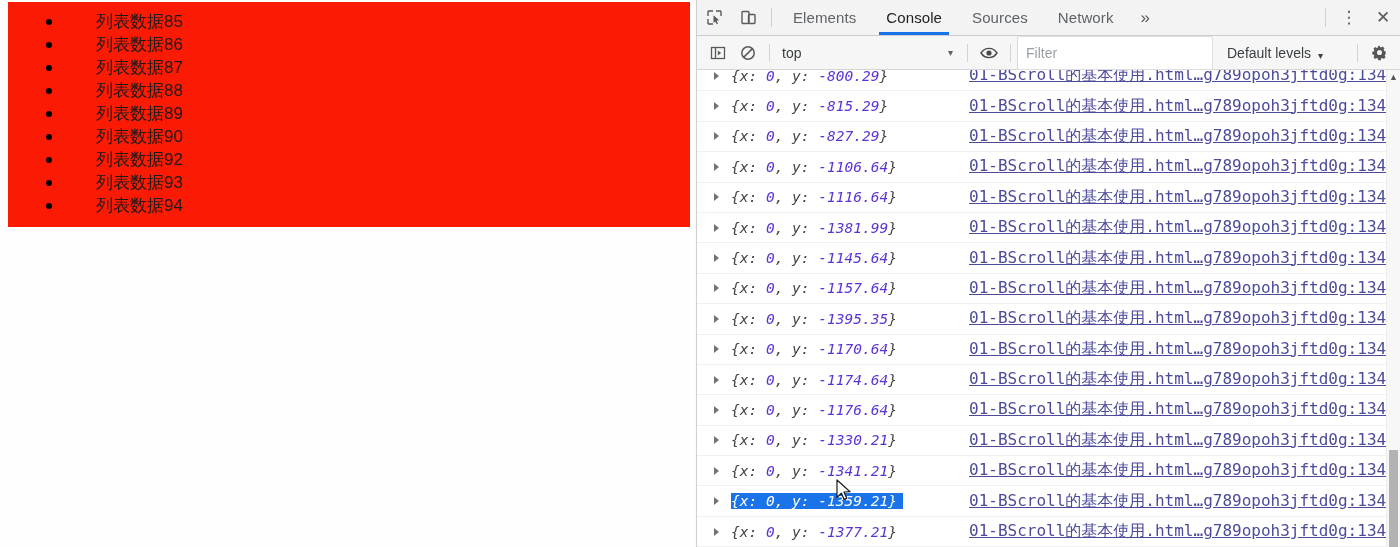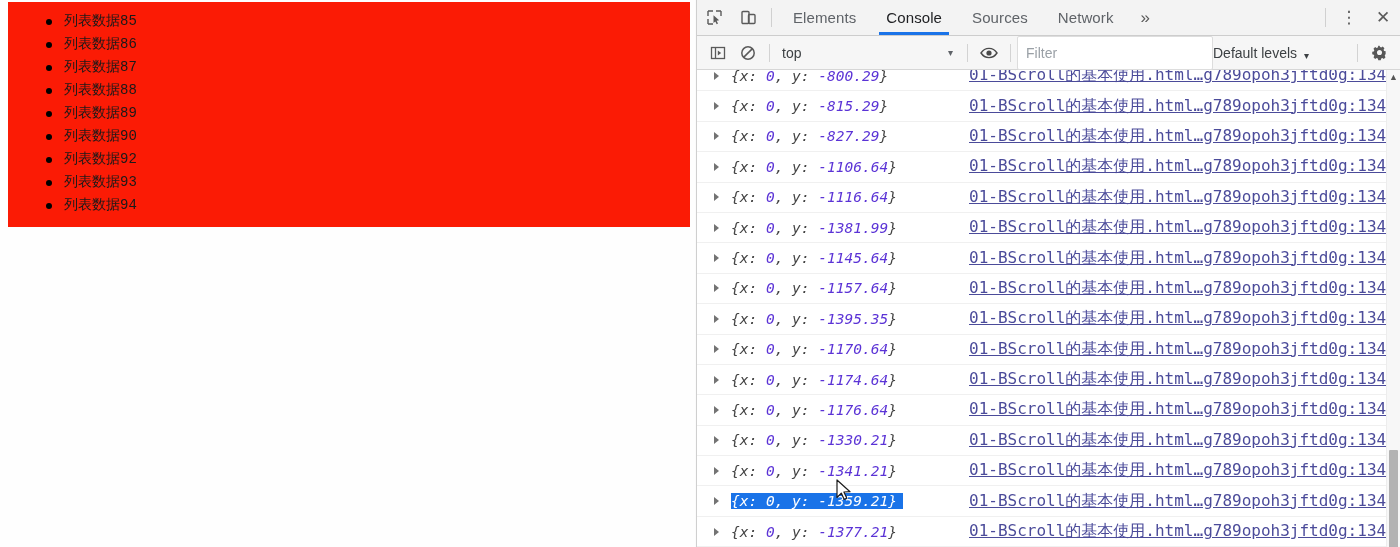--- a/index.html
+++ b/index.html
@@ -33,24 +33,24 @@
   }
   #data-list {
     list-style: none;
     margin: 0;
     padding: 8px 0 0 0;
   }
   #data-list li {
     position: relative;
     height: 23px;
     line-height: 23px;
-    padding-left: 56px;
-    font-size: 14px;
+    padding-left: 88px;
+    font-size: 17px;
     color: #1a1a1a;
-    font-family: Liberation Mono, monospace;
+    font-family: Liberation Sans, sans-serif;
     white-space: nowrap;
   }
   #data-list li::before {
     content: "";
     position: absolute;
     left: 38px; top: 9px;
     width: 6px; height: 6px;
     border-radius: 50%;
     background: #000000;
   }
@@ -136,20 +136,21 @@
     background: #ffffff;
     border: 1px solid #dddddd;
     border-radius: 2px;
     font-size: 14px;
     color: #9aa0a6;
     padding: 16px 8px;
     display: flex; align-items: center;
     font-family: "Liberation Sans", sans-serif;
   }
   #levels-select {
+    margin-left: 14px;
     font-size: 14px;
     color: #3c4043;
     display: flex; align-items: flex-end;
   }
   #levels-select .caret { margin-left: 7px; font-size: 10px; }
   #console-toolbar .spacer { flex: 1; }
 
   
   #console-body {
     position: relative;

